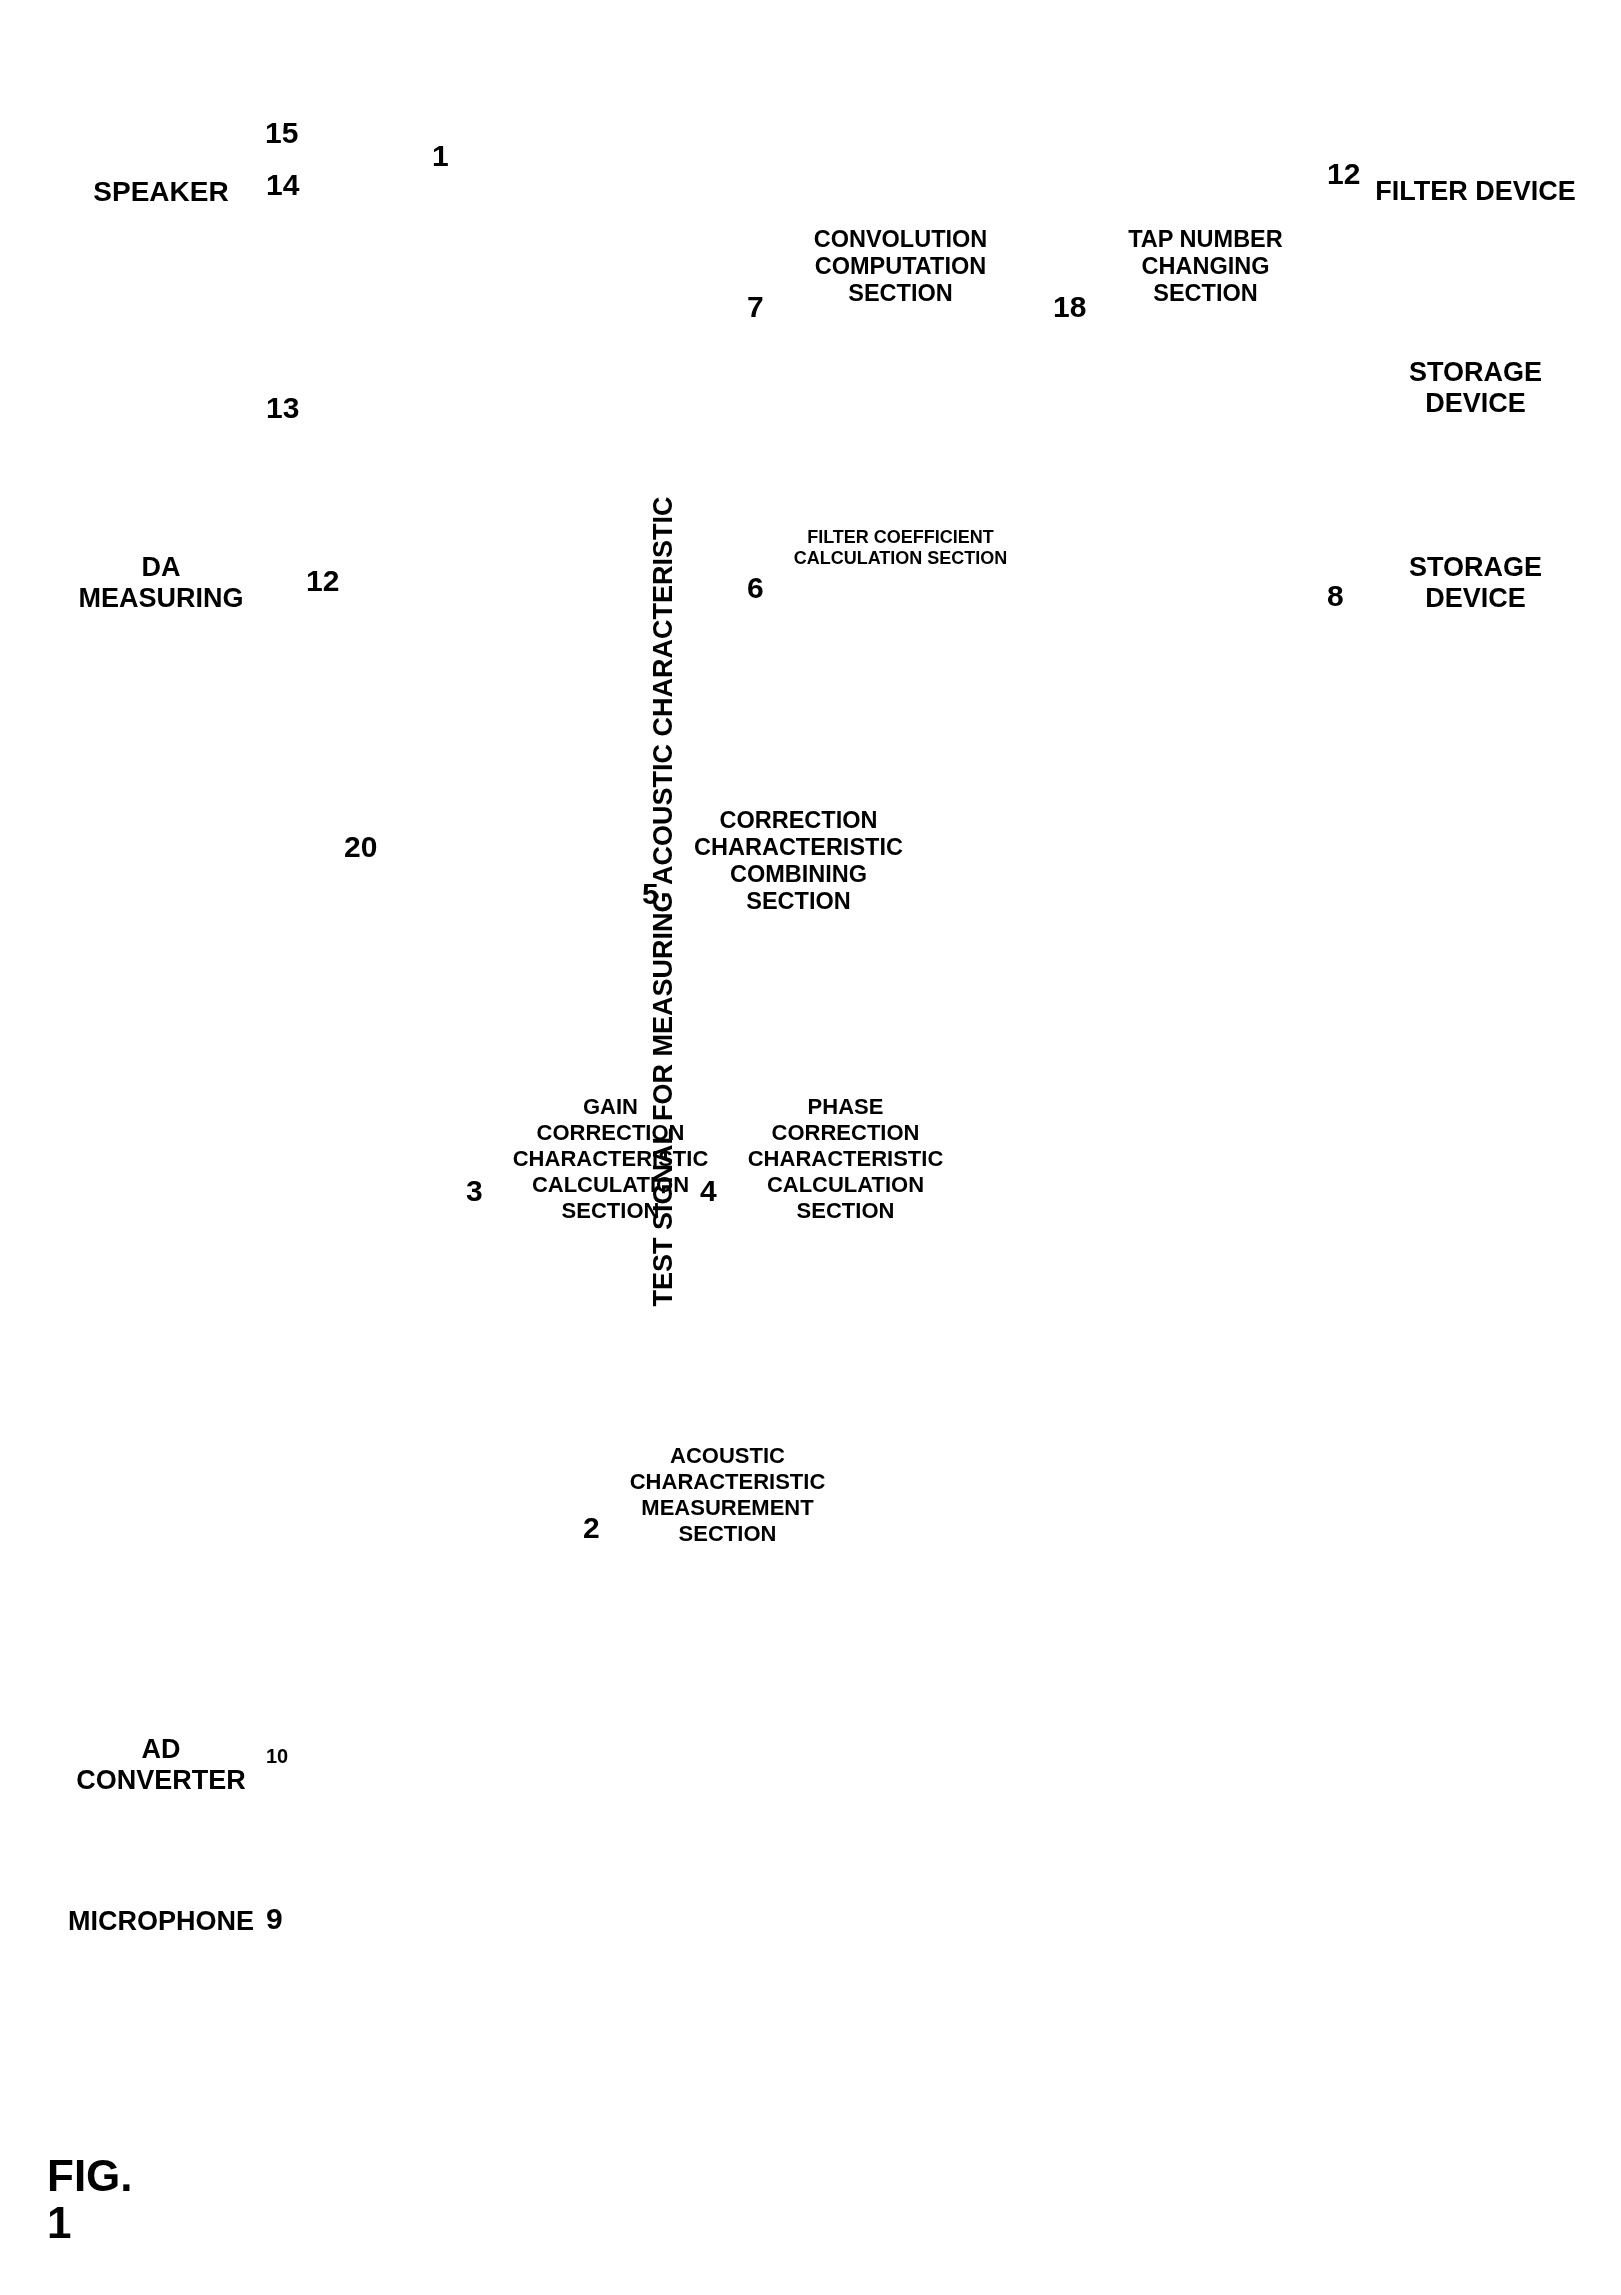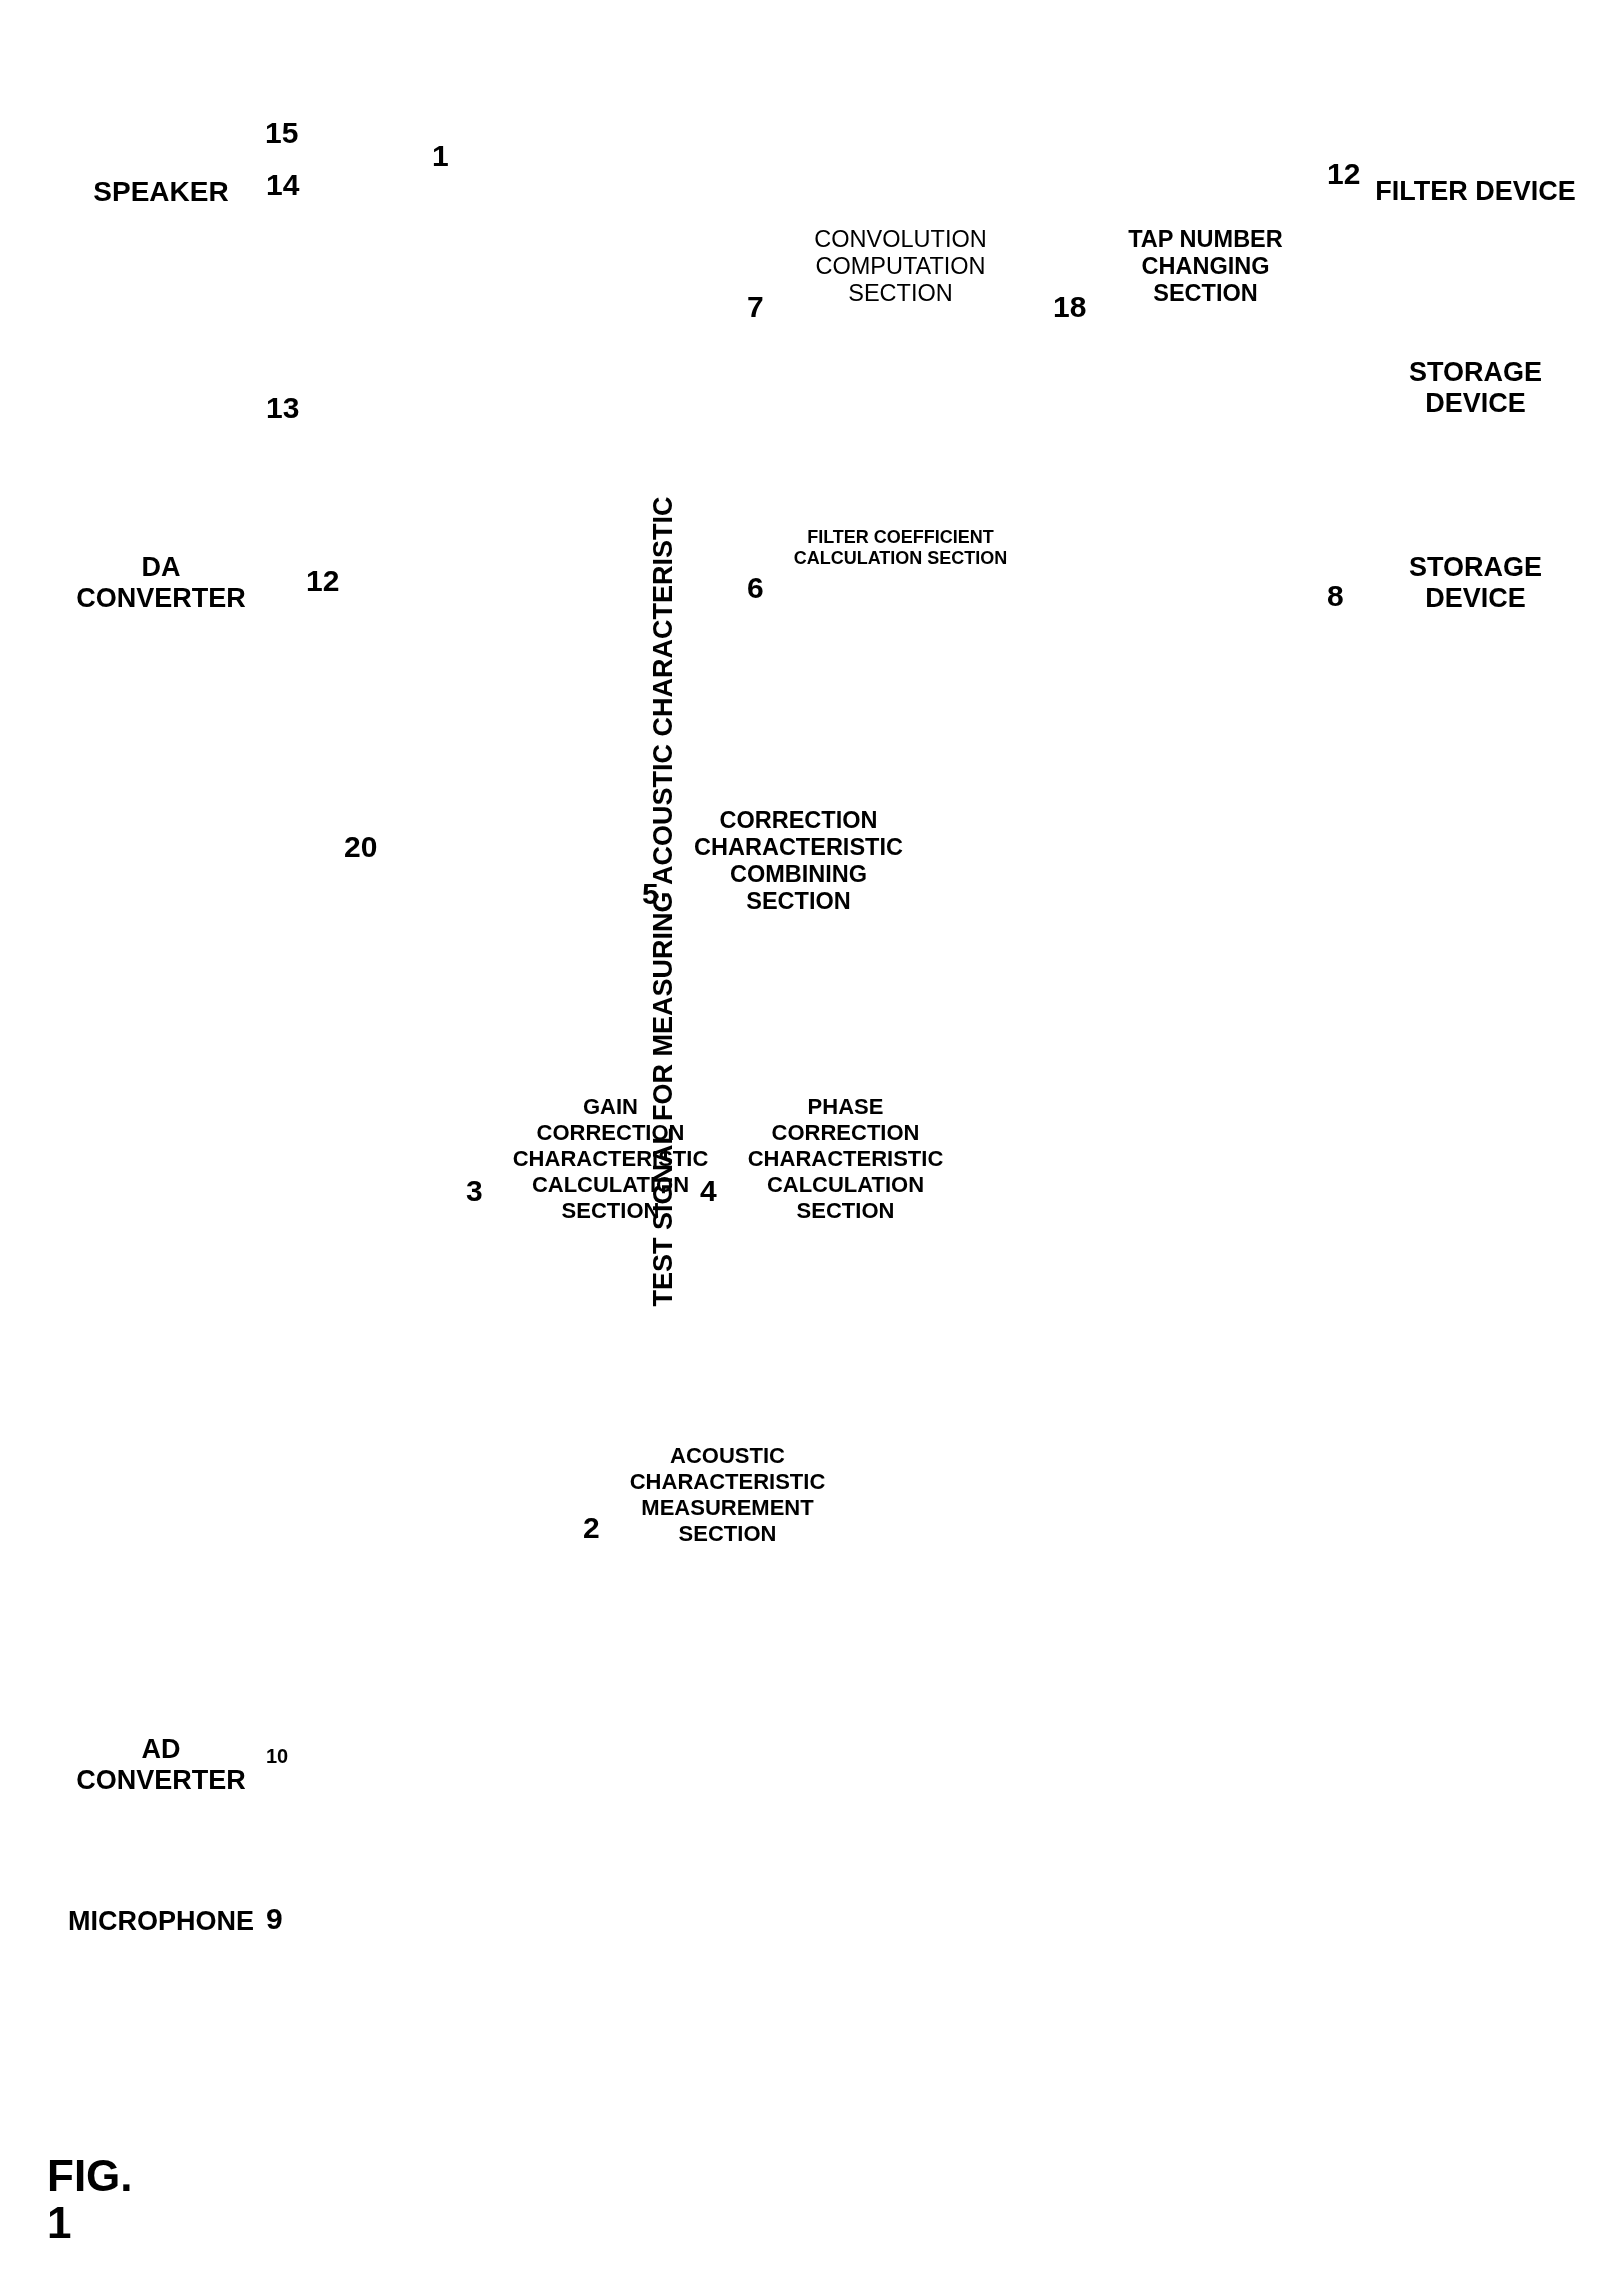--- a/index.html
+++ b/index.html
@@ -174,21 +174,21 @@
   <div class="label" style="left:432px; top:139px;">1</div>
 
   <div style="position:absolute; left:63px; top:133px; width:196px; height:117px; display:flex; align-items:center; justify-content:center; font-size:28px; font-weight:bold; text-align:center;">
     <span>SPEAKER</span>
   </div>
   <div style="position:absolute; left:266px; top:168px; font-size:30px; font-weight:bold;">14</div>
 
   <div style="position:absolute; left:266px; top:391px; font-size:30px; font-weight:bold;">13</div>
 
   <div style="position:absolute; left:63px; top:524px; width:196px; height:117px; display:flex; align-items:center; justify-content:center; font-size:27px; font-weight:bold; text-align:center;">
-    <span>DA CONVERTER</span>
+    <span>DA MEASURING</span>
   </div>
   <div style="position:absolute; left:266px; top:564px; font-size:30px; font-weight:bold;margin-left:40px;">12</div>
 
   <div style="position:absolute; left:63px; top:1863px; width:196px; height:117px; display:flex; align-items:center; justify-content:center; font-size:27px; font-weight:bold; text-align:center;">
     <span>MICROPHONE</span>
   </div>
   <div style="position:absolute; left:266px; top:1902px; font-size:30px; font-weight:bold;">9</div>
 
   <div style="position:absolute; left:63px; top:1706px; width:196px; height:117px; display:flex; align-items:center; justify-content:center; font-size:27px; font-weight:bold; text-align:center;">
     <span>AD CONVERTER</span>
@@ -202,21 +202,21 @@
 
   <div style="position:absolute; left:1370px; top:329px; width:211px; height:117px; display:flex; align-items:center; justify-content:center; font-size:27px; font-weight:bold; text-align:center;">
     <span>STORAGE DEVICE</span>
   </div>
 
   <div style="position:absolute; left:1370px; top:524px; width:211px; height:117px; display:flex; align-items:center; justify-content:center; font-size:27px; font-weight:bold; text-align:center;">
     <span>STORAGE DEVICE</span>
   </div>
   <div style="position:absolute; left:1327px; top:579px; font-size:30px; font-weight:bold;">8</div>
 
-  <div style="position:absolute; left:783px; top:180px; width:235px; height:172px; display:flex; align-items:center; justify-content:center; font-size:23.5px; font-weight:normal; text-align:center; padding:7.8px;">
+  <div style="position:absolute; left:783px; top:180px; width:235px; height:172px; display:flex; align-items:center; justify-content:center; font-size:23.5px; font-weight:bold; text-align:center; padding:7.8px;">
     <span>CONVOLUTION COMPUTATION SECTION</span>
   </div>
   <div style="position:absolute; left:747px; top:290px; font-size:30px; font-weight:bold;">7</div>
 
   <div style="position:absolute; left:1088px; top:180px; width:235px; height:172px; display:flex; align-items:center; justify-content:center; font-size:23.5px; font-weight:bold; text-align:center; padding:7.8px;">
     <span>TAP NUMBER CHANGING SECTION</span>
   </div>
   <div style="position:absolute; left:1053px; top:290px; font-size:30px; font-weight:bold;">18</div>
 
   <div style="position:absolute; left:783px; top:462px; width:235px; height:172px; display:flex; align-items:center; justify-content:center; font-size:18px; font-weight:bold; text-align:center; padding:7.8px;">

